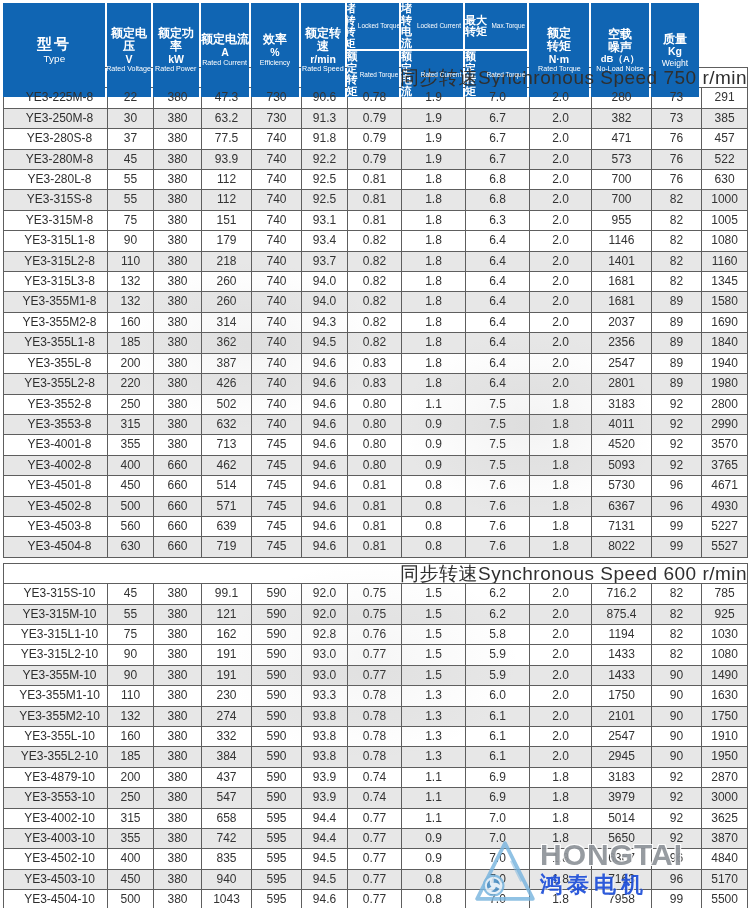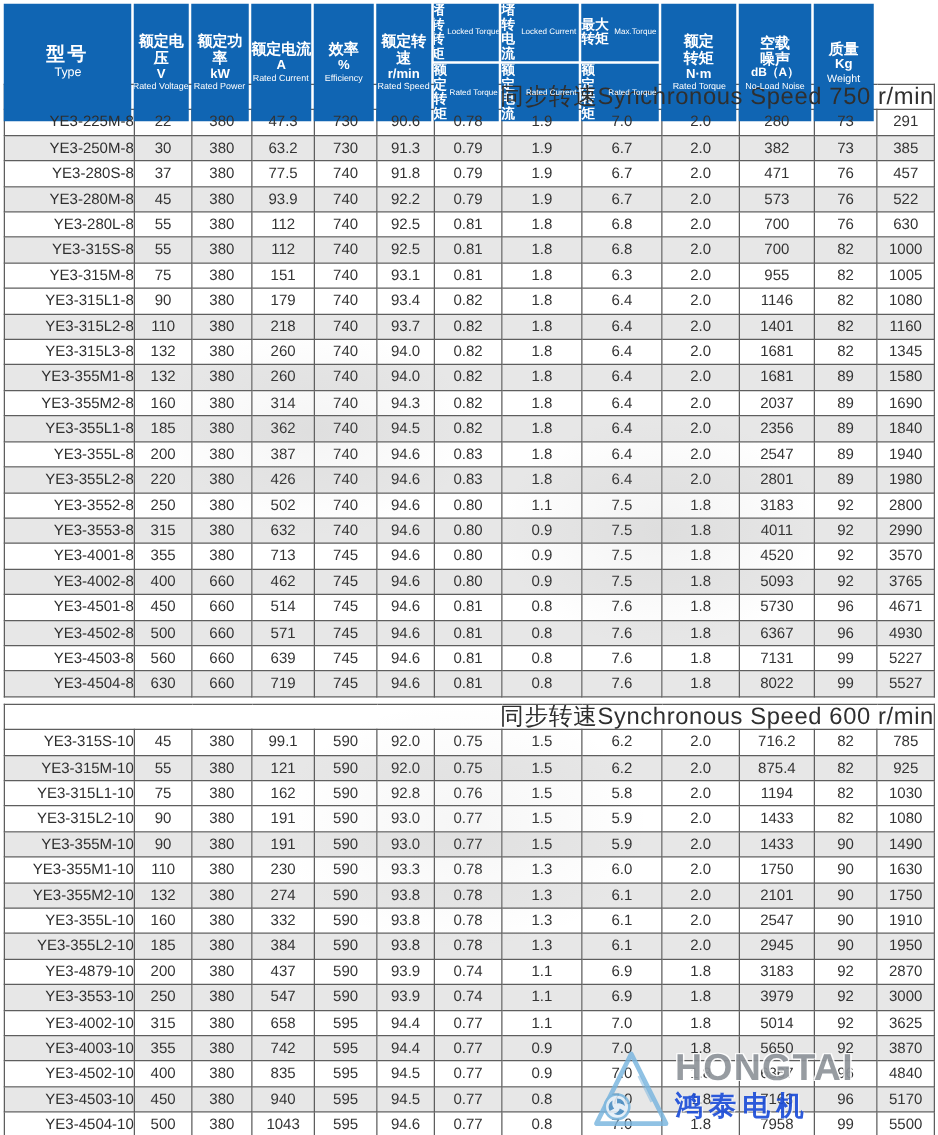--- a/index.html
+++ b/index.html
@@ -47,21 +47,21 @@
   col.c4{width:50px}col.c5{width:46px}col.c6{width:54px}col.c7{width:64px}
   col.c8{width:64px}col.c9{width:62px}col.c10{width:60px}col.c11{width:50px}col.c12{width:46px}
   table.spec td{
     border:1px solid #5e5e5e;
     height:19.4px;line-height:19.4px;
     font-size:12px;color:#333;text-align:center;
     padding:0;overflow:hidden;white-space:nowrap;
     background:#fff;
   }
   table.spec tr.alt td{background:#e7e7e7;}
-  table.spec td.type{text-align:right;padding-left:8px;font-size:12px;color:#2e2e2e;}
+  table.spec td.type{text-align:center;padding-left:8px;font-size:12px;color:#2e2e2e;}
   table.spec td.band{
     background:#fff;font-size:19px;color:#2f2f2f;text-align:right;letter-spacing:.5px;
   }
 
   
   .wm{position:absolute;border-radius:50%;pointer-events:none;z-index:3;}
   .wm1{left:120px;top:260px;width:260px;height:170px;background:radial-gradient(ellipse at center,rgba(140,140,140,.09),rgba(140,140,140,0) 70%);}
   .wm2{left:400px;top:330px;width:260px;height:190px;background:radial-gradient(ellipse at center,rgba(140,140,140,.10),rgba(140,140,140,0) 70%);}
   .wm3{left:220px;top:560px;width:300px;height:200px;background:radial-gradient(ellipse at center,rgba(140,140,140,.08),rgba(140,140,140,0) 70%);}
 

